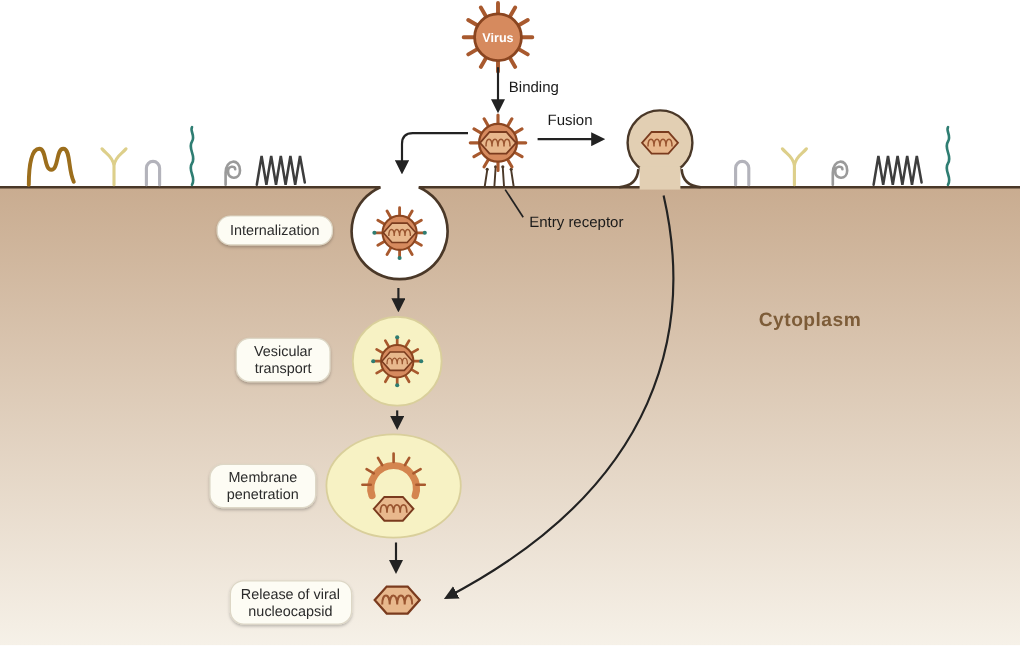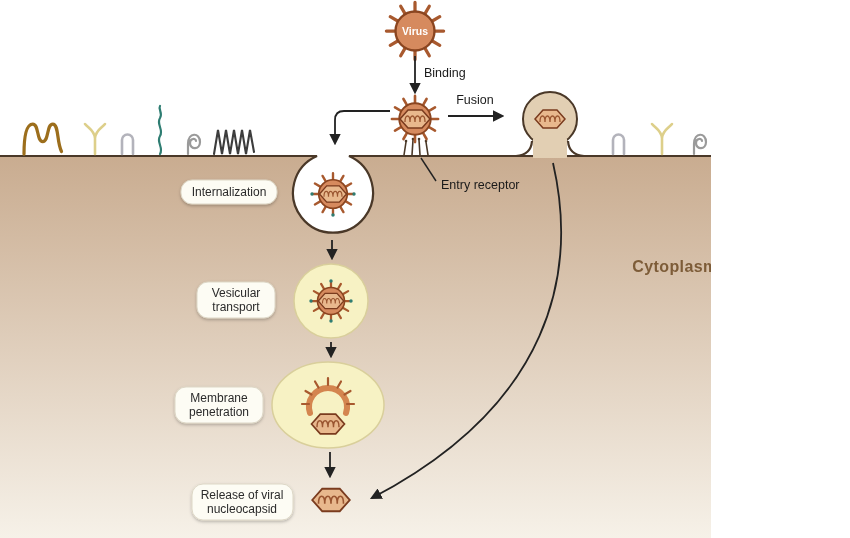--- a/index.html
+++ b/index.html
@@ -1,16 +1,16 @@
 <!DOCTYPE html>
 <html><head>
 <meta charset="utf-8">
 <style>
   html,body{margin:0;padding:0;background:#fff;}
-  .stage{position:relative;width:711px;height:538px;background:#ffffff;overflow:hidden;
+  .stage{position:relative;width:850px;height:538px;background:#ffffff;overflow:hidden;
          font-family:"Liberation Sans",sans-serif;}
   svg{display:block;}
   .lbl      {font:12px "Liberation Sans",sans-serif; fill:#2b2b2b;}
   .anno     {font:12.5px "Liberation Sans",sans-serif; fill:#1a1a1a;}
   .cyto-lbl {font:bold 16px "Liberation Sans",sans-serif; fill:#7d5c38; letter-spacing:.4px;}
   .virus-lbl{font:bold 10.5px "Liberation Sans",sans-serif; fill:#ffffff;}
   .lblbox   {fill:#fdfcf4; stroke:#ddd7c6; stroke-width:1; filter:url(#softshadow);}
   .arrow    {stroke:#222; stroke-width:1.8; fill:none;}
 </style>
 </head>

